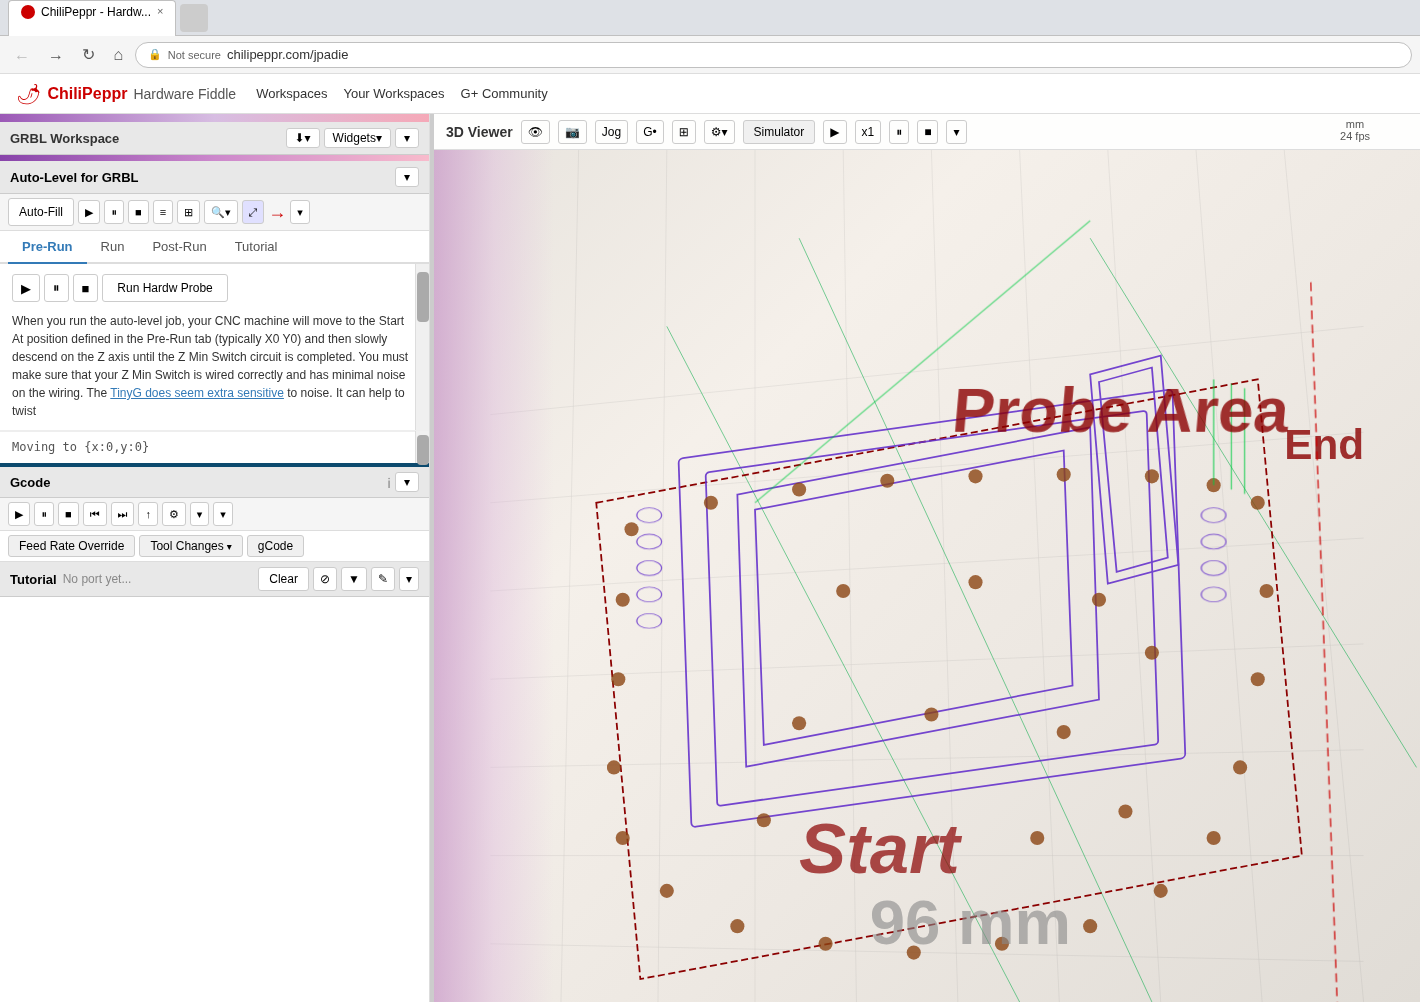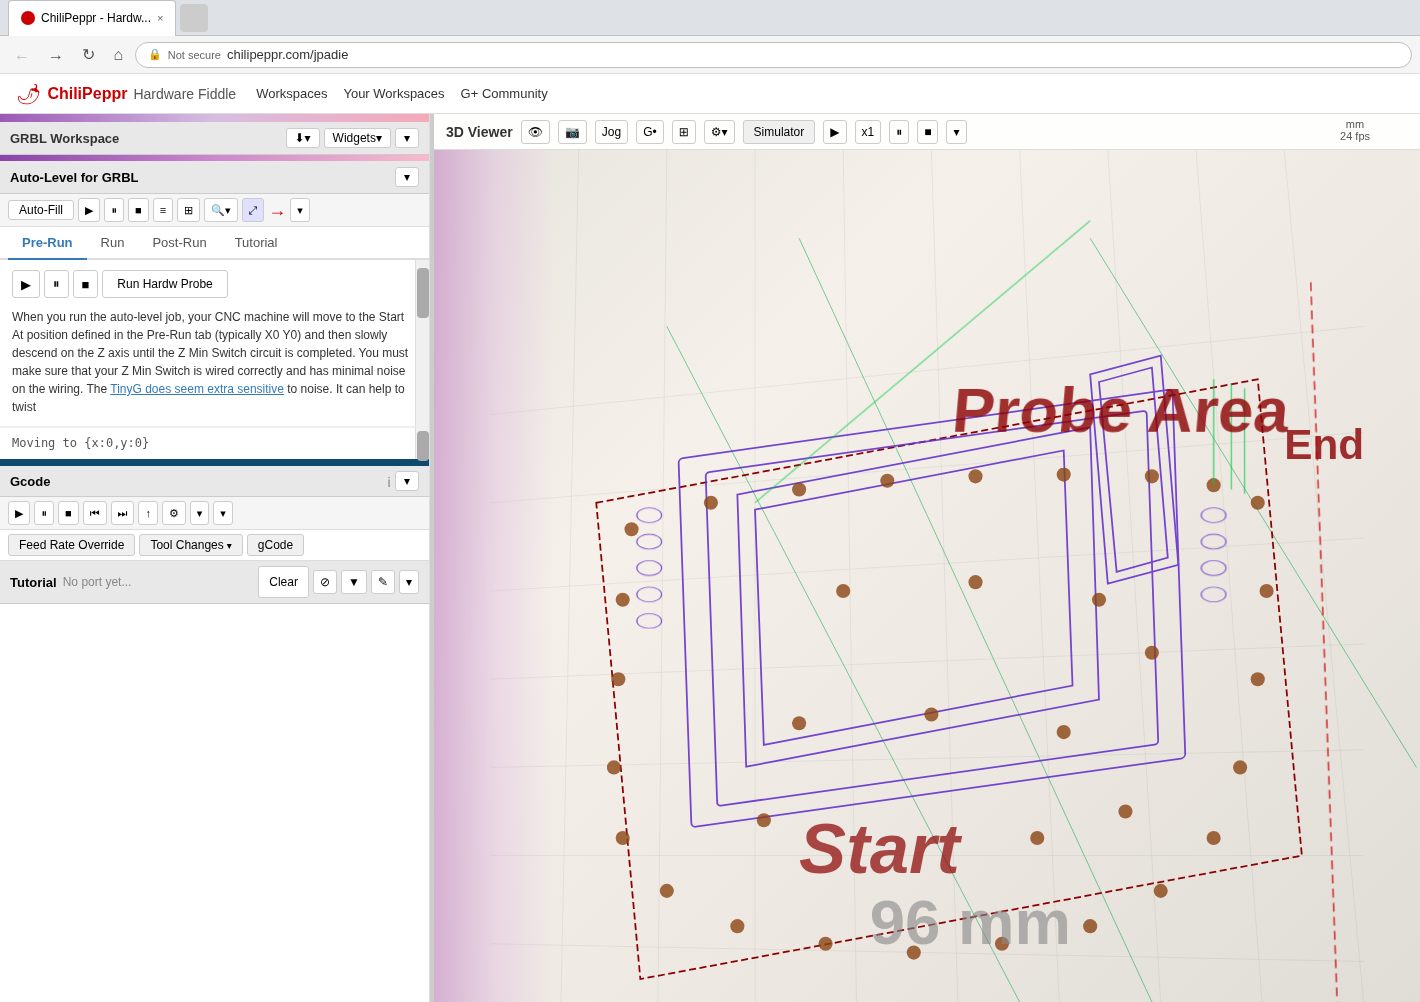--- a/index.html
+++ b/index.html
@@ -15,21 +15,21 @@
       border-bottom: 1px solid #c0c0c0;
     }
     .browser-tab {
       background: #fff;
       border: 1px solid #c0c0c0;
       border-bottom: none;
       border-radius: 4px 4px 0 0;
       padding: 4px 12px;
       font-size: 12px;
       display: flex;
-      align-items: center;
+      align-items: flex-start;
       gap: 6px;
       max-width: 200px;
       height: 36px;
     }
     .browser-tab .favicon {
       width: 14px;
       height: 14px;
       background: #c00;
       border-radius: 50%;
     }
@@ -134,21 +134,21 @@
 
     
     .purple-bar {
       height: 8px;
       background: linear-gradient(to right, #9b59b6, #d7bde2, #f5a9b8);
     }
 
     
     .auto-level-section {
       background: #f9a8d4;
-      border-bottom: 7px solid #0c4a6e;
+      border-bottom: 4px solid #0c4a6e;
       flex: 0 0 auto;
     }
     .auto-level-header {
       background: #e8e8e8;
       padding: 6px 10px;
       display: flex;
       align-items: center;
       justify-content: space-between;
       border-bottom: 1px solid #ccc;
     }
@@ -174,21 +174,21 @@
       justify-content: center;
     }
     .toolbar-btn.active { background: #e0e0ff; }
     .auto-fill-btn {
       background: #fff;
       border: 1px solid #ccc;
       border-radius: 3px;
       padding: 2px 10px;
       font-size: 12px;
       cursor: pointer;
-      height: 20px;
+      height: 28px;
     }
 
     
     .red-arrow-container {
       position: relative;
       display: flex;
       align-items: center;
     }
     .red-arrow {
       color: #cc0000;
@@ -332,21 +332,21 @@
       align-items: center;
       gap: 4px;
     }
     .clear-btn {
       background: #fff;
       border: 1px solid #ccc;
       border-radius: 3px;
       padding: 2px 10px;
       font-size: 12px;
       cursor: pointer;
-      height: 32px;
+      height: 24px;
     }
     .console-icon-btn {
       background: #fff;
       border: 1px solid #ccc;
       border-radius: 3px;
       padding: 2px 6px;
       font-size: 12px;
       cursor: pointer;
       height: 24px;
       display: flex;

